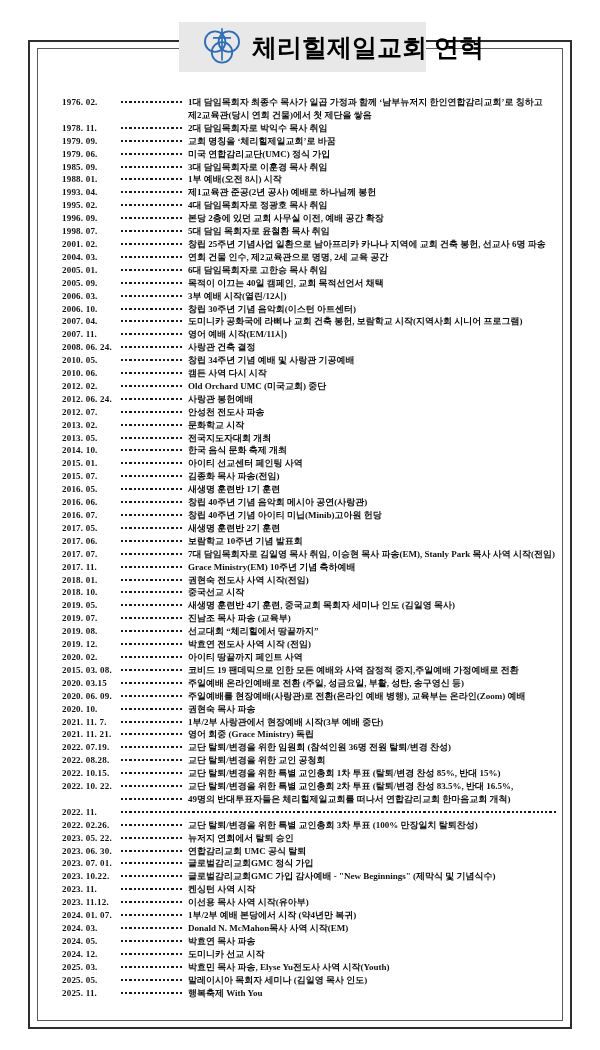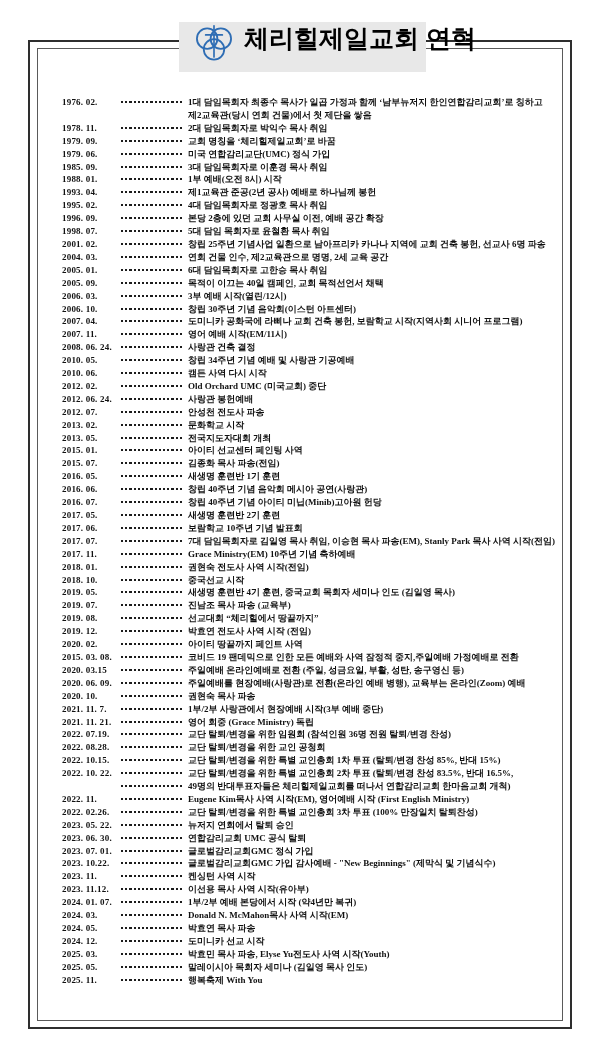--- a/index.html
+++ b/index.html
@@ -11,21 +11,21 @@
     border: 2px solid #2e2e2e;
   }
   .frame-inner {
     position: absolute; left: 7px; top: 6px; right: 7px; bottom: 6px;
     border: 1px solid #5a5a5a;
   }
 
   .title-box {
     position: absolute; left: 179px; top: 22px; width: 247px; height: 50px;
     background: #e8e8e8;
-    display: flex; align-items: flex-start; gap: 7px; padding-left: 12px;
+    display: flex; align-items: center; gap: 7px; padding-left: 20px;
     z-index: 5;
   }
   .logo { width: 46px; height: 44px; flex-shrink: 0; }
   .title-text {
     font-size: 25px; font-weight: bold; color: #000;
     letter-spacing: 0px; white-space: nowrap;
   }
 
   .timeline {
     position: absolute; left: 62px; top: 96px; width: 500px; z-index: 2; font-family: Liberation Serif, serif;
@@ -200,20 +200,25 @@
       <span class="date">2013. 02.</span>
       <span class="leader"></span>
       <span class="text">문화학교 시작</span>
     </div>
     <div class="row">
       <span class="date">2013. 05.</span>
       <span class="leader"></span>
       <span class="text">전국지도자대회 개최</span>
     </div>
     <div class="row">
+      <span class="date">2014. 10.</span>
+      <span class="leader"></span>
+      <span class="text">한국 음식 문화 축제 개최</span>
+    </div>
+    <div class="row">
       <span class="date">2015. 01.</span>
       <span class="leader"></span>
       <span class="text">아이티 선교센터 페인팅 사역</span>
     </div>
     <div class="row">
       <span class="date">2015. 07.</span>
       <span class="leader"></span>
       <span class="text">김종화 목사 파송(전임)</span>
     </div>
     <div class="row">
@@ -337,21 +342,20 @@
       <span class="text">교단 탈퇴/변경을 위한 특별 교인총회 2차 투표 (탈퇴/변경 찬성 83.5%, 반대 16.5%,</span>
     </div>
     <div class="row">
       <span class="date"></span>
       <span class="leader"></span>
       <span class="text">49명의 반대투표자들은 체리힐제일교회를 떠나서 연합감리교회 한마음교회 개척)</span>
     </div>
     <div class="row">
       <span class="date">2022. 11.</span>
       <span class="leader"></span>
-      <span class="text">Eugene Kim목사 사역 시작(EM), 영어예배 시작 (First English Ministry)</span>
     </div>
     <div class="row">
       <span class="date">2022. 02.26.</span>
       <span class="leader"></span>
       <span class="text">교단 탈퇴/변경을 위한 특별 교인총회 3차 투표 (100% 만장일치 탈퇴찬성)</span>
     </div>
     <div class="row">
       <span class="date">2023. 05. 22.</span>
       <span class="leader"></span>
       <span class="text">뉴저지 연회에서 탈퇴 승인</span>

